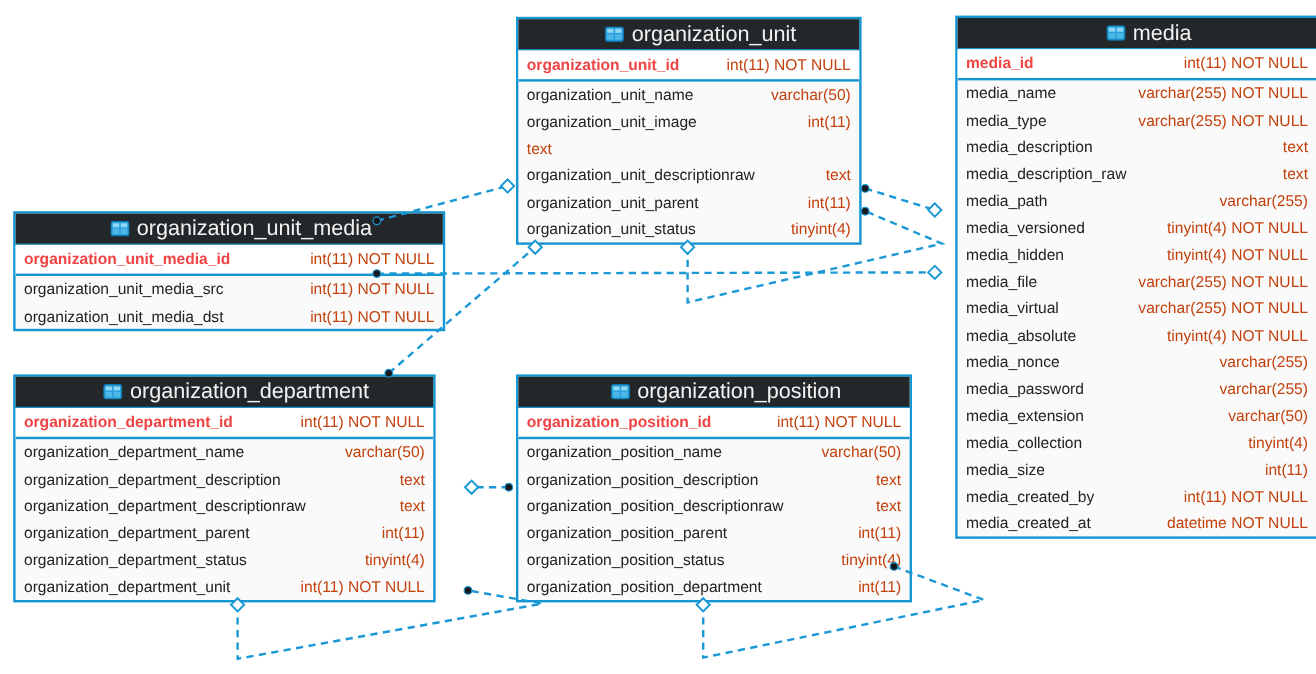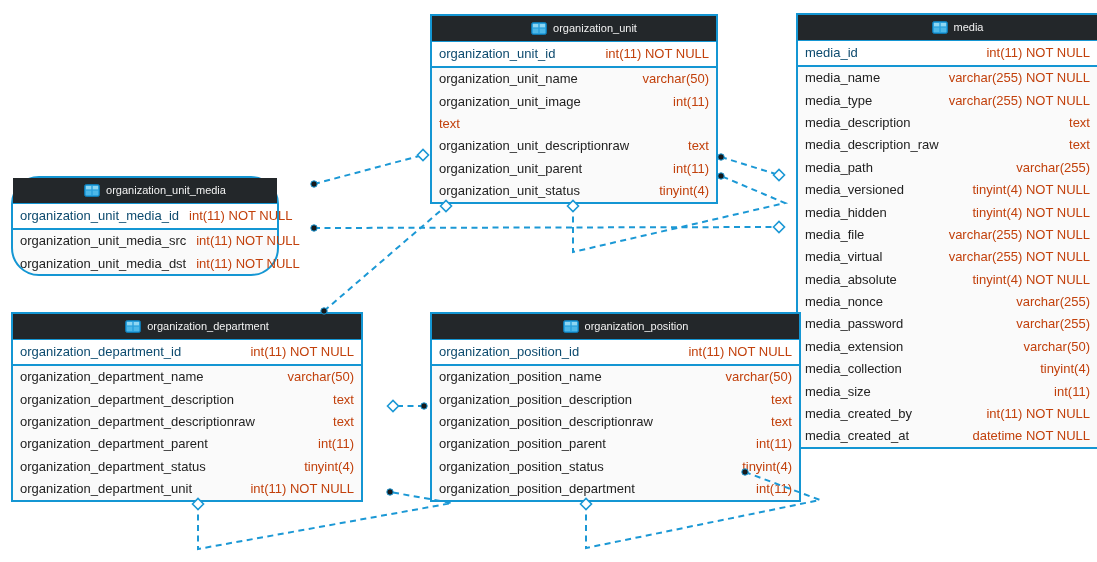--- a/index.html
+++ b/index.html
@@ -21,38 +21,38 @@
     background:var(--row-bg);
     z-index:2;
   }
   .table-header{
     height:24.5px;
     background:var(--header-bg);
     border-bottom:1.5px solid var(--accent);
     color:var(--header-text);
     display:flex;align-items:center;justify-content:center;
     gap:6px;
-    font-size:11px;
+    font-size:18px;
     padding-left:20px;
   }
   .table-icon{display:inline-flex;align-items:center;}
   .row{
     display:flex;justify-content:space-between;align-items:center;
     padding:0 7px;
     height:22.4px;
     font-size:13px;
     color:var(--text);
     white-space:nowrap;
   }
   .pk-row{
     height:24px;
     background:var(--pk-bg);
     border-bottom:2px solid var(--accent);
   }
-  .pk-row .field{font-weight:normal;color:#0c4a6e;text-align:right;}
+  .pk-row .field{font-weight:bold;color:#ef4444;text-align:right;}
   .row .field{margin-right:10px;}
   .row .type{text-align:right;color:#c2410c;}
   .rel-line{
     fill:none;
     stroke:var(--line);
     stroke-width:2;
     stroke-dasharray:6 4.5;
   }
   .rel-diamond{fill:#ffffff;stroke:var(--line);stroke-width:1.6;}
   .rel-dot{fill:#17191b;stroke:var(--line);stroke-width:1;}
@@ -211,21 +211,21 @@
         <div class="row">
           <span class="field">media_created_by</span>
           <span class="type">int(11) NOT NULL</span>
         </div>
         <div class="row">
           <span class="field">media_created_at</span>
           <span class="type">datetime NOT NULL</span>
         </div>
       </div>
   </div>
-    <div class="db-table" style="left: 11px; top: 176px; width: 268px; border-radius: 28px;">
+    <div class="db-table" style="left: 11px; top: 176px; width: 360px;">
     <div class="table-header">
       <span class="table-icon">
         <svg width="16" height="13" viewBox="0 0 16 13">
           <rect x="0.5" y="0.5" width="15" height="12" rx="2" fill="#29a0dd" stroke="#0f77ad"></rect>
           <rect x="2" y="2" width="5.3" height="3.4" fill="#8ed6f2"></rect>
           <rect x="8.7" y="2" width="5.3" height="3.4" fill="#8ed6f2"></rect>
           <rect x="2" y="6.6" width="5.3" height="4.4" fill="#4db8e8"></rect>
           <rect x="8.7" y="6.6" width="5.3" height="4.4" fill="#4db8e8"></rect>
         </svg>
       </span>
@@ -283,21 +283,21 @@
         <div class="row">
           <span class="field">organization_department_status</span>
           <span class="type">tinyint(4)</span>
         </div>
         <div class="row">
           <span class="field">organization_department_unit</span>
           <span class="type">int(11) NOT NULL</span>
         </div>
       </div>
   </div>
-    <div class="db-table" style="left: 430px; top: 312px; width: 371px;">
+    <div class="db-table" style="left: 430px; top: 312px; width: 330px;">
     <div class="table-header">
       <span class="table-icon">
         <svg width="16" height="13" viewBox="0 0 16 13">
           <rect x="0.5" y="0.5" width="15" height="12" rx="2" fill="#29a0dd" stroke="#0f77ad"></rect>
           <rect x="2" y="2" width="5.3" height="3.4" fill="#8ed6f2"></rect>
           <rect x="8.7" y="2" width="5.3" height="3.4" fill="#8ed6f2"></rect>
           <rect x="2" y="6.6" width="5.3" height="4.4" fill="#4db8e8"></rect>
           <rect x="8.7" y="6.6" width="5.3" height="4.4" fill="#4db8e8"></rect>
         </svg>
       </span>

